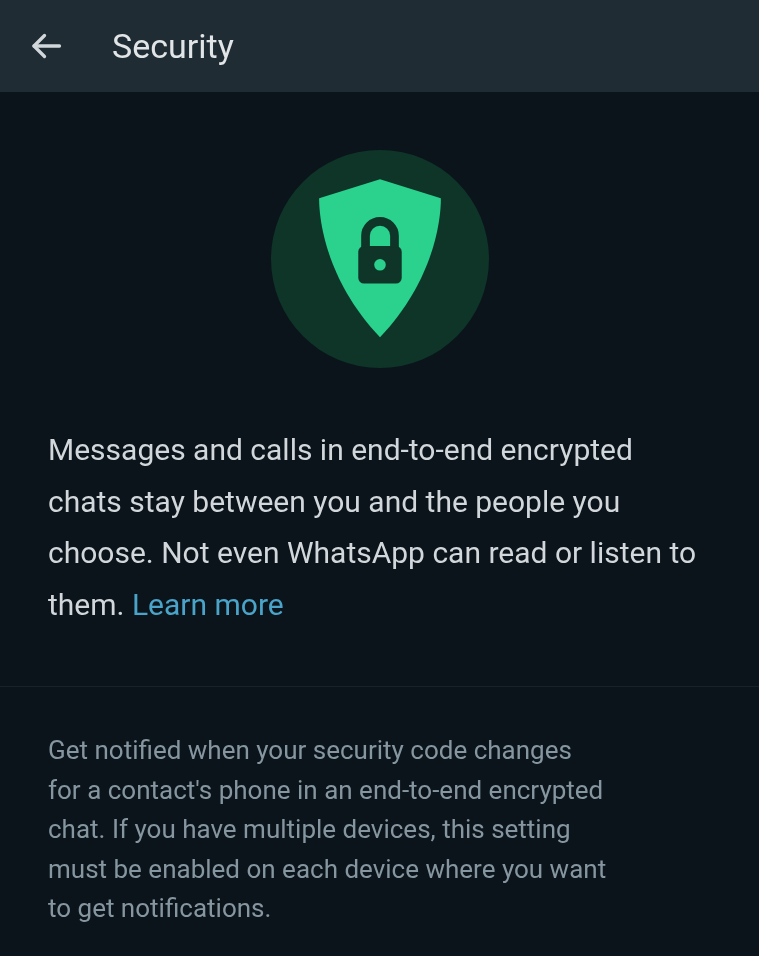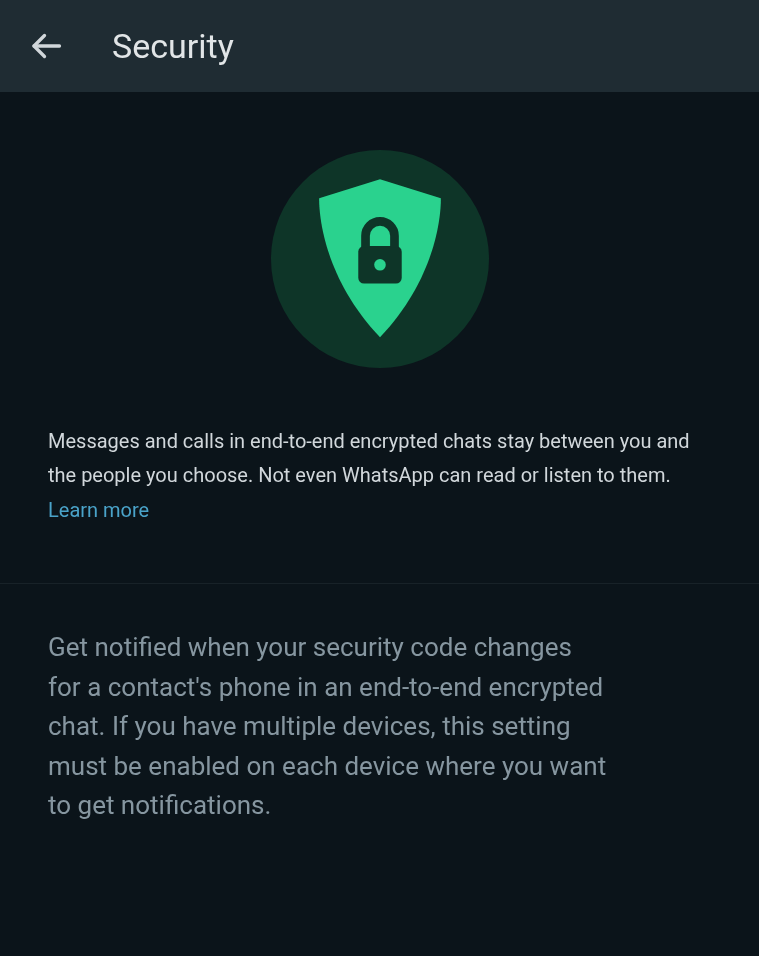--- a/index.html
+++ b/index.html
@@ -49,21 +49,21 @@
       width: 218px;
       height: 218px;
       border-radius: 50%;
       background: #0e3528;
       display: flex;
       align-items: center;
       justify-content: center;
     }
     .desc {
       color: #d1d7db;
-      font-size: 20px;
+      font-size: 30px;
       line-height: 1.72;
       font-weight: 400;
     }
     .learn {
       color: #4aa3c9;
       cursor: pointer;
     }
     .setting {
       padding: 44px 48px 30px 48px;
     }

